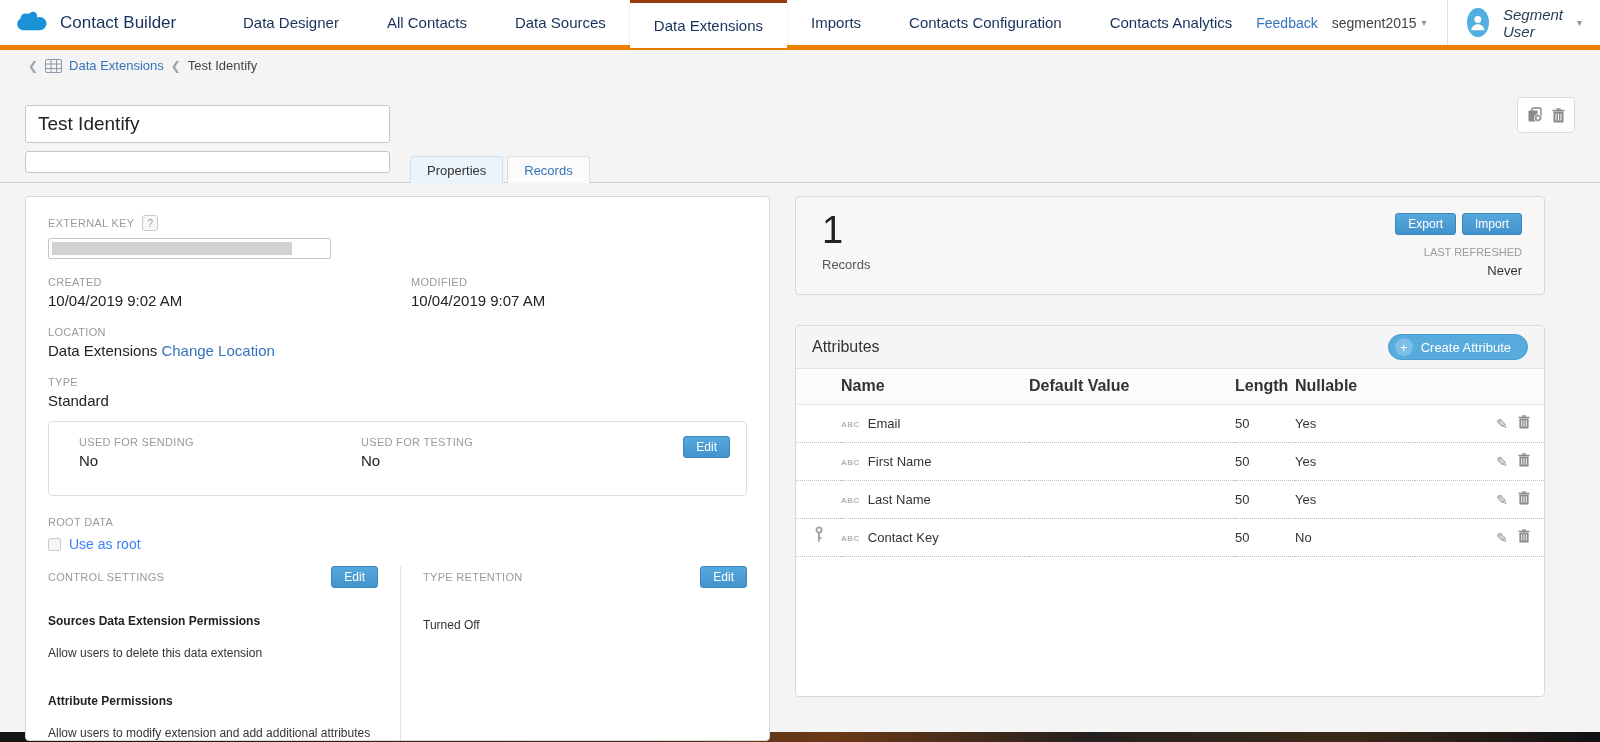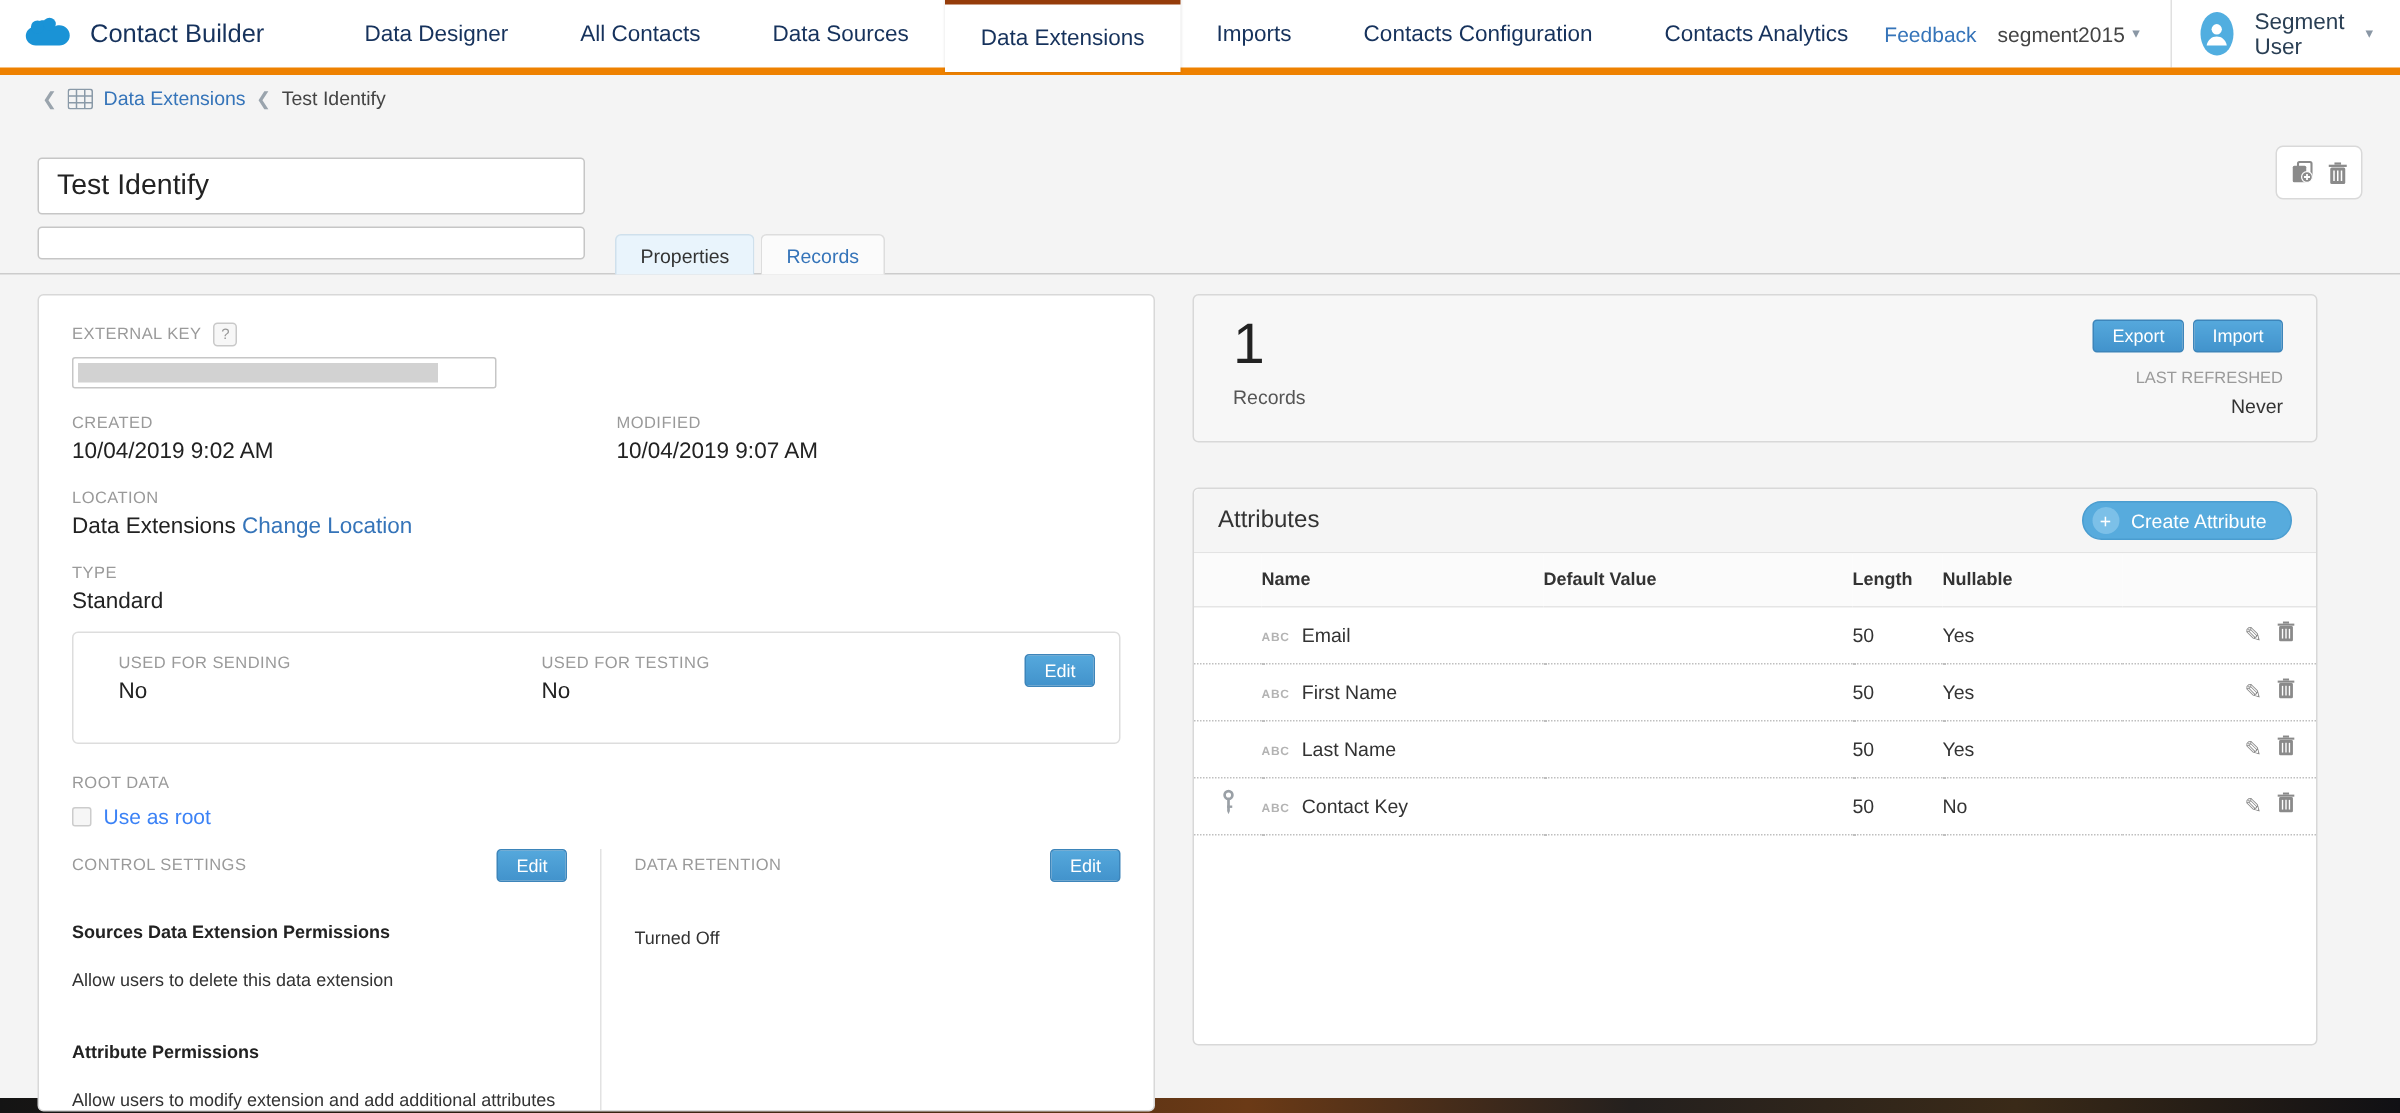--- a/index.html
+++ b/index.html
@@ -13,21 +13,21 @@
   .app-title { font-size:17px; color:#16325c; font-weight:500; white-space:nowrap; }
   .nav-tabs { display:flex; height:50px; align-items:stretch; flex:none; }
   .nav-tab { display:flex; align-items:center; padding:0 24px; font-size:15px; color:#16325c; cursor:pointer; white-space:nowrap; }
   .nav-tab.active { position:relative; z-index:2; background:#fff; border-top:5px solid #953c0a; height:50px; box-shadow:0 0 2px rgba(0,0,0,.12); }
   .nav-right { display:flex; align-items:center; margin-left:auto; padding-right:18px; gap:14px; height:45px; }
   .feedback-link { color:#3574b9; font-size:14px; cursor:pointer; }
   .account { color:#444; font-size:14px; display:flex; align-items:center; gap:5px; }
   .caret { font-size:10px; color:#8a97a5; }
   .nav-divider { width:1px; height:45px; background:#e0e0e0; margin:0 6px; }
   .avatar { width:29px; height:29px; border-radius:50%; background:#51aee0; display:flex; align-items:center; justify-content:center; overflow:hidden; }
-  .user-name { color:#2a3f54; font-size:15px; display:flex; align-items:center; gap:5px; }
+  .user-name { color:#2a3f54; font-size:15px; display:flex; align-items:center; gap:5px;font-style:italic; }
 
   
   .page { position:relative; height:682px; background:#f4f4f4; }
 
   .breadcrumb { position:absolute; left:28px; top:8px; display:flex; align-items:center; gap:7px; font-size:13px; }
   .bc-chevron { color:#9aa4ad; font-size:12px; }
   .bc-link { color:#3574b9; cursor:pointer; }
   .bc-current { color:#444; }
 
   .name-input { position:absolute; left:25px; top:55px; width:365px; height:38px; border:1px solid #c6c6c6; border-radius:3px; font-size:19px; color:#222; padding:0 12px; font-family:inherit; background:#fff; }
@@ -82,21 +82,21 @@
   .refresh-lbl { font-size:11px; color:#9a9a9a; margin-top:11px; }
   .refresh-val { font-size:13px; color:#333; margin-top:5px; }
 
   .attr-card { position:absolute; left:795px; top:275px; width:750px; height:372px; overflow:hidden; padding:0; }
   .attr-head { height:43px; background:#f5f5f5; border-bottom:1px solid #e3e3e3; border-radius:4px 4px 0 0; display:flex; align-items:center; justify-content:space-between; padding:0 16px; }
   .attr-title { font-size:16px; color:#333; }
   .create-attr-btn { display:inline-flex; align-items:center; gap:8px; height:26px; padding:0 16px 0 6px; background:#57abdd; border:1px solid #4a9dd0; border-radius:14px; color:#fff; font-size:13px; cursor:pointer; }
   .plus-circle { width:18px; height:18px; border-radius:50%; background:#7cc0e8; color:#fff; font-size:13px; display:flex; align-items:center; justify-content:center; }
 
   table.attr-table { width:100%; border-collapse:collapse; table-layout:fixed; }
-  .attr-table th { height:35px; background:#fbfbfb; border-bottom:1px solid #e5e5e5; font-size:12px; color:#333; text-align:left; font-weight:bold; }
+  .attr-table th { height:35px; background:#fbfbfb; border-bottom:1px solid #e5e5e5; font-size:16px; color:#333; text-align:left; font-weight:bold; }
   .attr-table td { height:38px; border-bottom:1px dotted #bfbfbf; font-size:13px; color:#333; background:#fff; }
   .col-key { width:45px; text-align:center; }
   .col-name { width:188px; }
   .col-default { width:206px; }
   .col-length { width:60px; }
   .col-null { width:120px; }
   .col-actions { width:131px; text-align:right; padding-right:16px; }
   .abc { display:inline-block; font-size:8px; font-weight:bold; color:#b3b3b3; letter-spacing:.5px; margin-right:8px; vertical-align:1px; }
   .row-icon { color:#8a8a8a; font-size:14px; margin-left:10px; cursor:pointer; }
 
@@ -260,21 +260,21 @@
           <span class="btn">Edit</span>
         </div>
         <div class="perm-title">Sources Data Extension Permissions</div>
         <div class="perm-desc">Allow users to delete this data extension</div>
         <div class="perm-title" style="margin-top:34px;">Attribute Permissions</div>
         <div class="perm-desc">Allow users to modify extension and add additional attributes in</div>
       </div>
       <div class="perm-divider"></div>
       <div class="perm-col-r">
         <div class="perm-head">
-          <span class="lbl">DATA RETENTION</span>
+          <span class="lbl">TYPE RETENTION</span>
           <span class="btn">Edit</span>
         </div>
         <div class="retention-val">Turned Off</div>
       </div>
     </div>
   </div>
 
   <div class="card stats-card" style="position:absolute;">
     <div class="records-count">1</div>
     <div class="records-label">Records</div>

